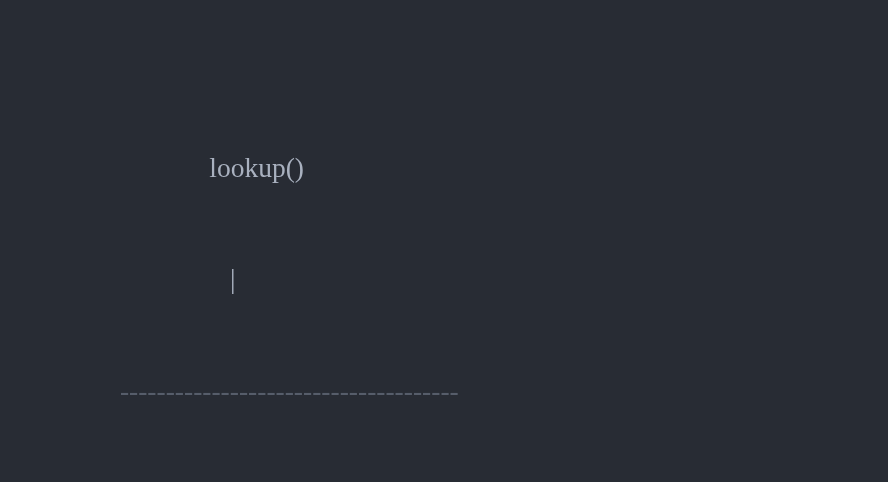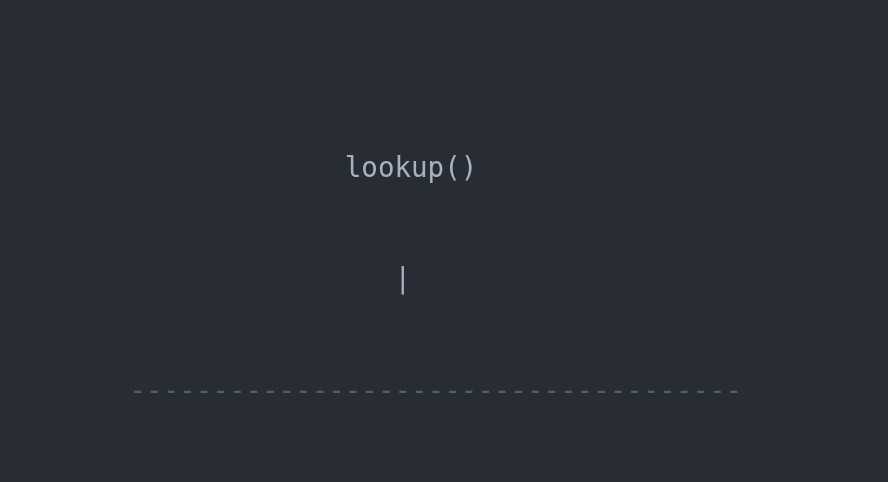--- a/index.html
+++ b/index.html
@@ -18,20 +18,21 @@
     left: 113px;
     top: 75px;
     font-family: "DejaVu Sans Mono", monospace;
     font-size: 27.5px;
     line-height: 37.1px;
     color: var(--text, #a9b1bf);
     white-space: pre;
   }
   .ascii-art .line {
     height: 37.1px;
+    font-family: Liberation Serif, serif;
   }
   .ascii-art .line.divider {
     color: var(--divider, #565d6a);
   }
 </style>
 </head>
 <body>
 
 <div class="ascii-art">
   <div class="line">              lookup()</div>

